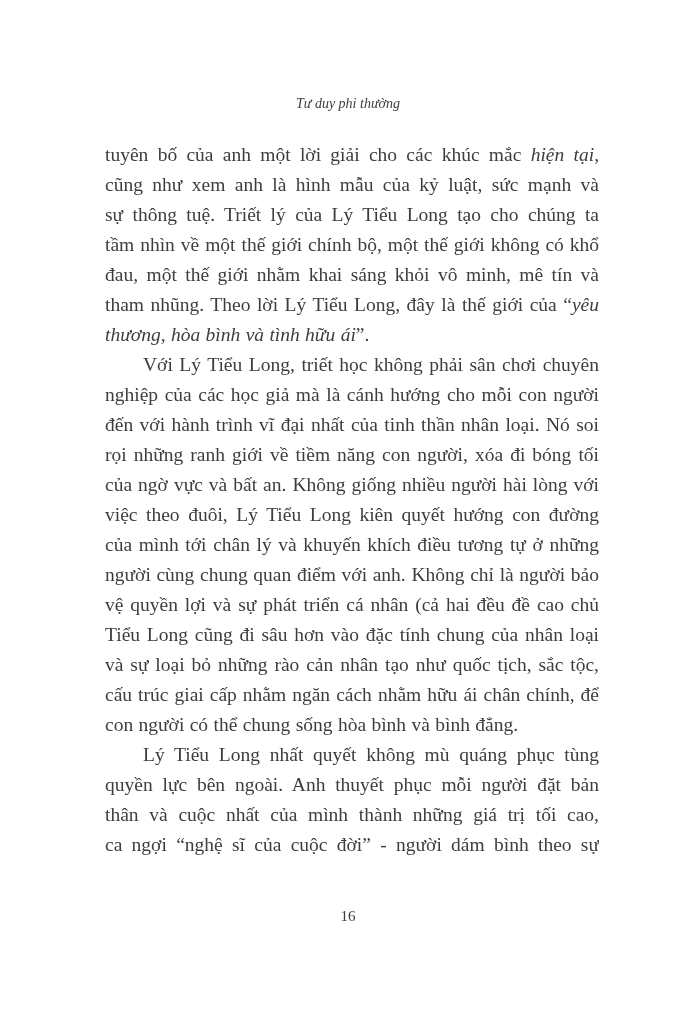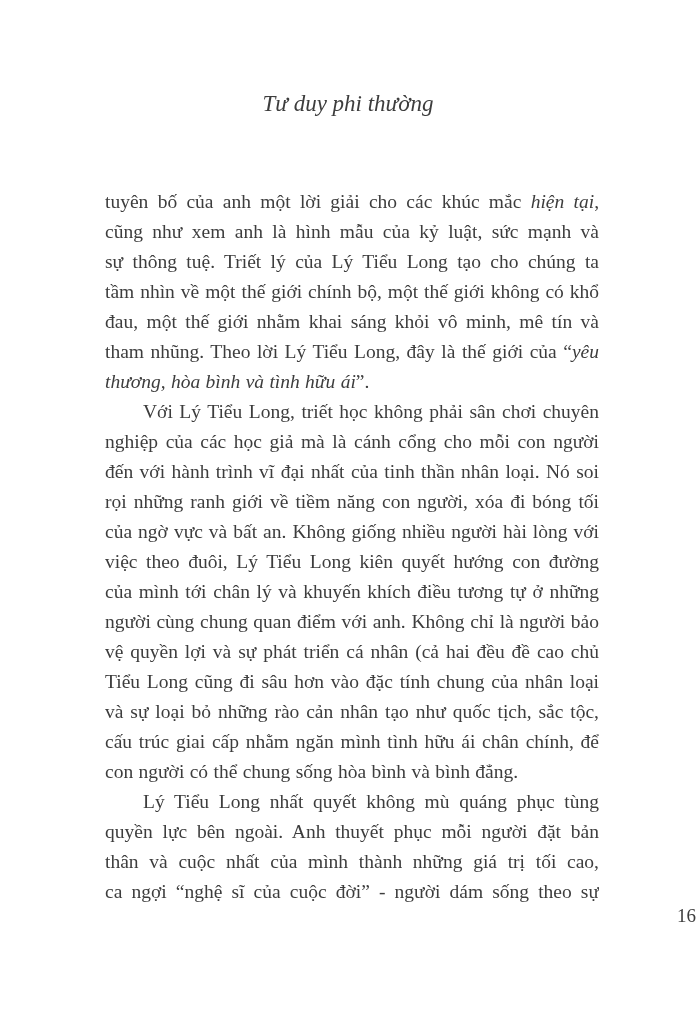--- a/index.html
+++ b/index.html
@@ -16,29 +16,28 @@
     color: #3d3d3d;
     overflow: hidden;
   }
   .running-header {
     position: absolute;
     top: 92px;
     left: 0;
     width: 100%;
     text-align: center;
     font-style: italic;
-    font-size: 23px;
+    font-size: 14px;
     line-height: 23px;
   }
   .page-body {
     position: absolute;
     top: 140px;
     left: 105px;
     width: 494px;
-    margin-top: 47px;
   }
   .line {
     font-size: 19.5px;
     line-height: 30px;
     max-height: 30px;
     overflow: hidden;
     text-align: justify;
     word-spacing: 0.5px;
   }
   .line.just {
@@ -48,52 +47,52 @@
     text-indent: 38px;
   }
   .it {
     font-style: italic;
   }
   .page-number {
     position: absolute;
     top: 904px;
     left: 0;
     width: 100%;
-    text-align: right;
-    font-size: 19px;
+    text-align: center;
+    font-size: 15px;
     line-height: 24px;
   }
 </style>
 </head>
 <body>
 
 <div class="page">
   <div class="running-header">Tư duy phi thường</div>
 
   <div class="page-body">
       <div class="line just"><span>tuyên bố của anh một lời giải cho các khúc mắc </span><span class="it">hiện tại</span><span>,</span></div>
       <div class="line just"><span>cũng như xem anh là hình mẫu của kỷ luật, sức mạnh và</span></div>
       <div class="line just"><span>sự thông tuệ. Triết lý của Lý Tiểu Long tạo cho chúng ta</span></div>
       <div class="line just"><span>tầm nhìn về một thế giới chính bộ, một thế giới không có khổ</span></div>
       <div class="line just"><span>đau, một thế giới nhằm khai sáng khỏi vô minh, mê tín và</span></div>
       <div class="line just"><span>tham nhũng. Theo lời Lý Tiểu Long, đây là thế giới của “</span><span class="it">yêu</span></div>
       <div class="line"><span class="it">thương, hòa bình và tình hữu ái</span><span>”.</span></div>
       <div class="line just indent"><span>Với Lý Tiểu Long, triết học không phải sân chơi chuyên</span></div>
-      <div class="line just"><span>nghiệp của các học giả mà là cánh cổng cho mỗi con người</span></div>
+      <div class="line just"><span>nghiệp của các học giả mà là cánh hướng cho mỗi con người</span></div>
       <div class="line just"><span>đến với hành trình vĩ đại nhất của tinh thần nhân loại. Nó soi</span></div>
       <div class="line just"><span>rọi những ranh giới về tiềm năng con người, xóa đi bóng tối</span></div>
       <div class="line just"><span>của ngờ vực và bất an. Không giống nhiều người hài lòng với</span></div>
       <div class="line just"><span>việc theo đuôi, Lý Tiểu Long kiên quyết hướng con đường</span></div>
       <div class="line just"><span>của mình tới chân lý và khuyến khích điều tương tự ở những</span></div>
       <div class="line just"><span>người cùng chung quan điểm với anh. Không chỉ là người bảo</span></div>
       <div class="line just"><span>vệ quyền lợi và sự phát triển cá nhân (cả hai đều đề cao chủ</span></div>
       <div class="line just"><span>Tiểu Long cũng đi sâu hơn vào đặc tính chung của nhân loại</span></div>
       <div class="line just"><span>và sự loại bỏ những rào cản nhân tạo như quốc tịch, sắc tộc,</span></div>
-      <div class="line just"><span>cấu trúc giai cấp nhằm ngăn mình tình hữu ái chân chính, để</span></div>
+      <div class="line just"><span>cấu trúc giai cấp nhằm ngăn cách nhằm hữu ái chân chính, để</span></div>
       <div class="line"><span>con người có thể chung sống hòa bình và bình đẳng.</span></div>
       <div class="line just indent"><span>Lý Tiểu Long nhất quyết không mù quáng phục tùng</span></div>
       <div class="line just"><span>quyền lực bên ngoài. Anh thuyết phục mỗi người đặt bản</span></div>
       <div class="line just"><span>thân và cuộc nhất của mình thành những giá trị tối cao,</span></div>
-      <div class="line just"><span>ca ngợi “nghệ sĩ của cuộc đời” - người dám sống theo sự</span></div>
+      <div class="line just"><span>ca ngợi “nghệ sĩ của cuộc đời” - người dám bình theo sự</span></div>
     </div>
 
   <div class="page-number">16</div>
 </div>
 
 </body></html>

